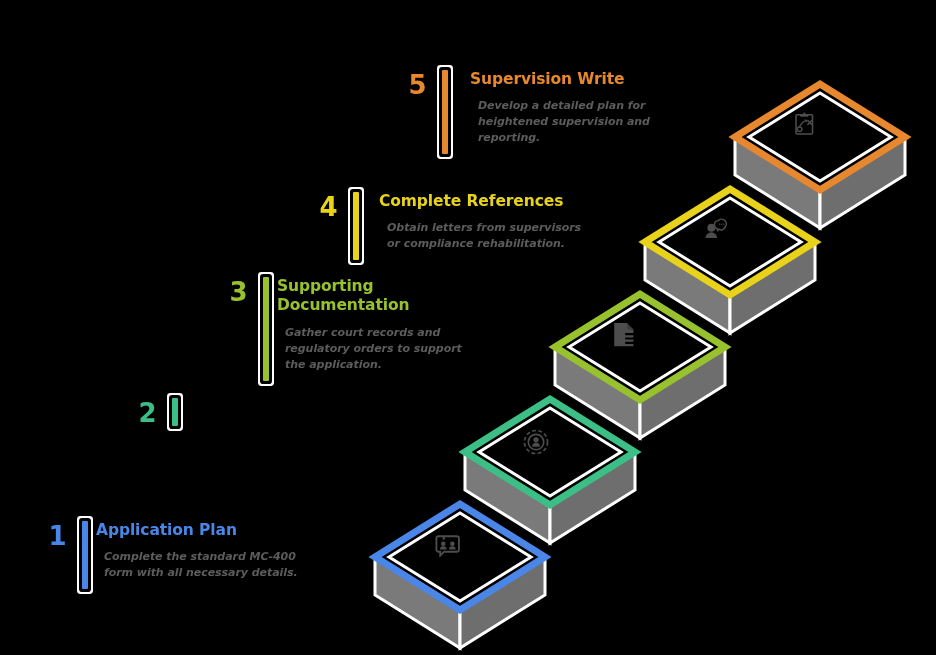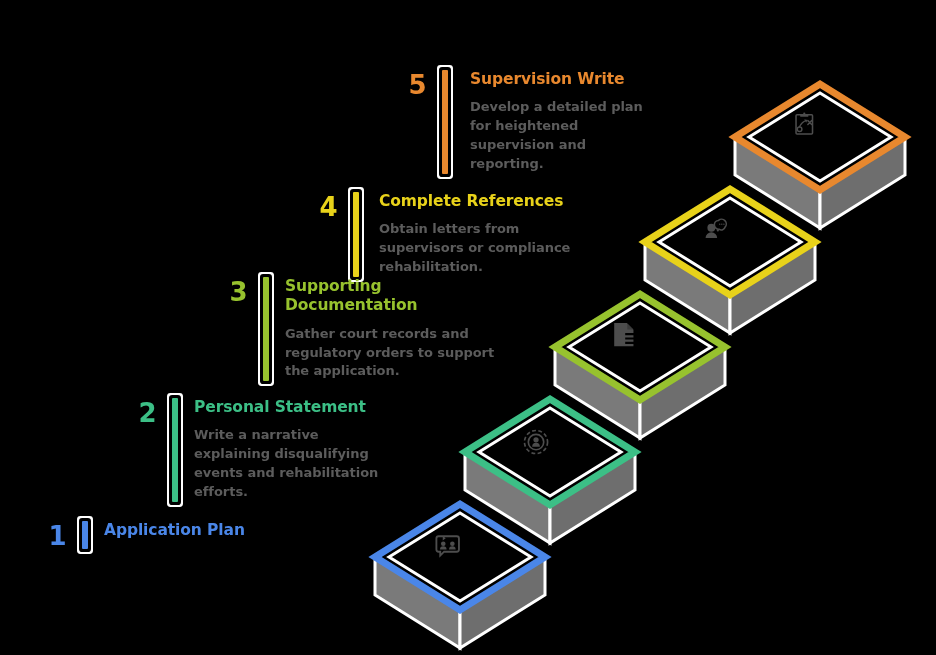--- a/index.html
+++ b/index.html
@@ -22,28 +22,28 @@
     letter-spacing:-0.5px;
   }
   .bar-wrap{
     display:flex;align-items:stretch;
     padding:0 0px 0 16px;
   }
   .bar{
     width:6px;border-radius:1px;
     box-shadow:0 0 0 3px #000, 0 0 0 5px #fff;
   }
-  .txt{padding-left:16px;}
+  .txt{padding-left:8px;}
   .title{
     font-size:15.5px;font-weight:bold;line-height:1.25;
     margin:0 0 9px 0;letter-spacing:-0.1px;
   }
   .desc{
-    font-size:13px;line-height:1.45;color:#5c5c5c;
-    margin:0;font-weight:bold;letter-spacing:-0.05px;
+    font-size:11px;line-height:1.45;color:#5c5c5c;
+    margin:8px;font-weight:bold;letter-spacing:-0.05px;font-style:italic;
   }
   .t5{left:392px;top:70px;}
   .t5 .txt{padding-left:22px;}
   .t4{left:303px;top:192px;}
   .t4 .txt{padding-left:20px;}
   .t3{left:213px;top:277px;}
   .t2{left:122px;top:398px;}
   .t1{left:32px;top:521px;}
 </style>
 </head>
@@ -170,29 +170,26 @@
       <p class="title" style="color: rgb(151, 194, 46);">Supporting Documentation</p>
       <p class="desc">Gather court records and regulatory orders to support the application.</p>
     </div>
   </div>
 
   <div class="step-text t2">
     <div class="num" style="color: rgb(60, 191, 134);">2</div>
     <div class="bar-wrap">
       <div class="bar" style="background: rgb(60, 191, 134);"></div>
     </div>
-    <div class="txt" style="width: 192px;">
-      <p class="title" style="color: rgb(60, 191, 134);">Personal Statement</p>
-      <p class="desc">Write a narrative explaining disqualifying events and rehabilitation efforts.</p>
-    </div>
   </div>
 
   <div class="step-text t1">
     <div class="num" style="color: rgb(74, 134, 232);">1</div>
     <div class="bar-wrap">
       <div class="bar" style="background: rgb(74, 134, 232);"></div>
     </div>
     <div class="txt" style="width: 218px;">
       <p class="title" style="color: rgb(74, 134, 232);">Application Plan</p>
+      <p class="desc">Complete the standard MC-400 form with all necessary details.</p>
     </div>
   </div>
 
 </div>
 
 </body></html>

